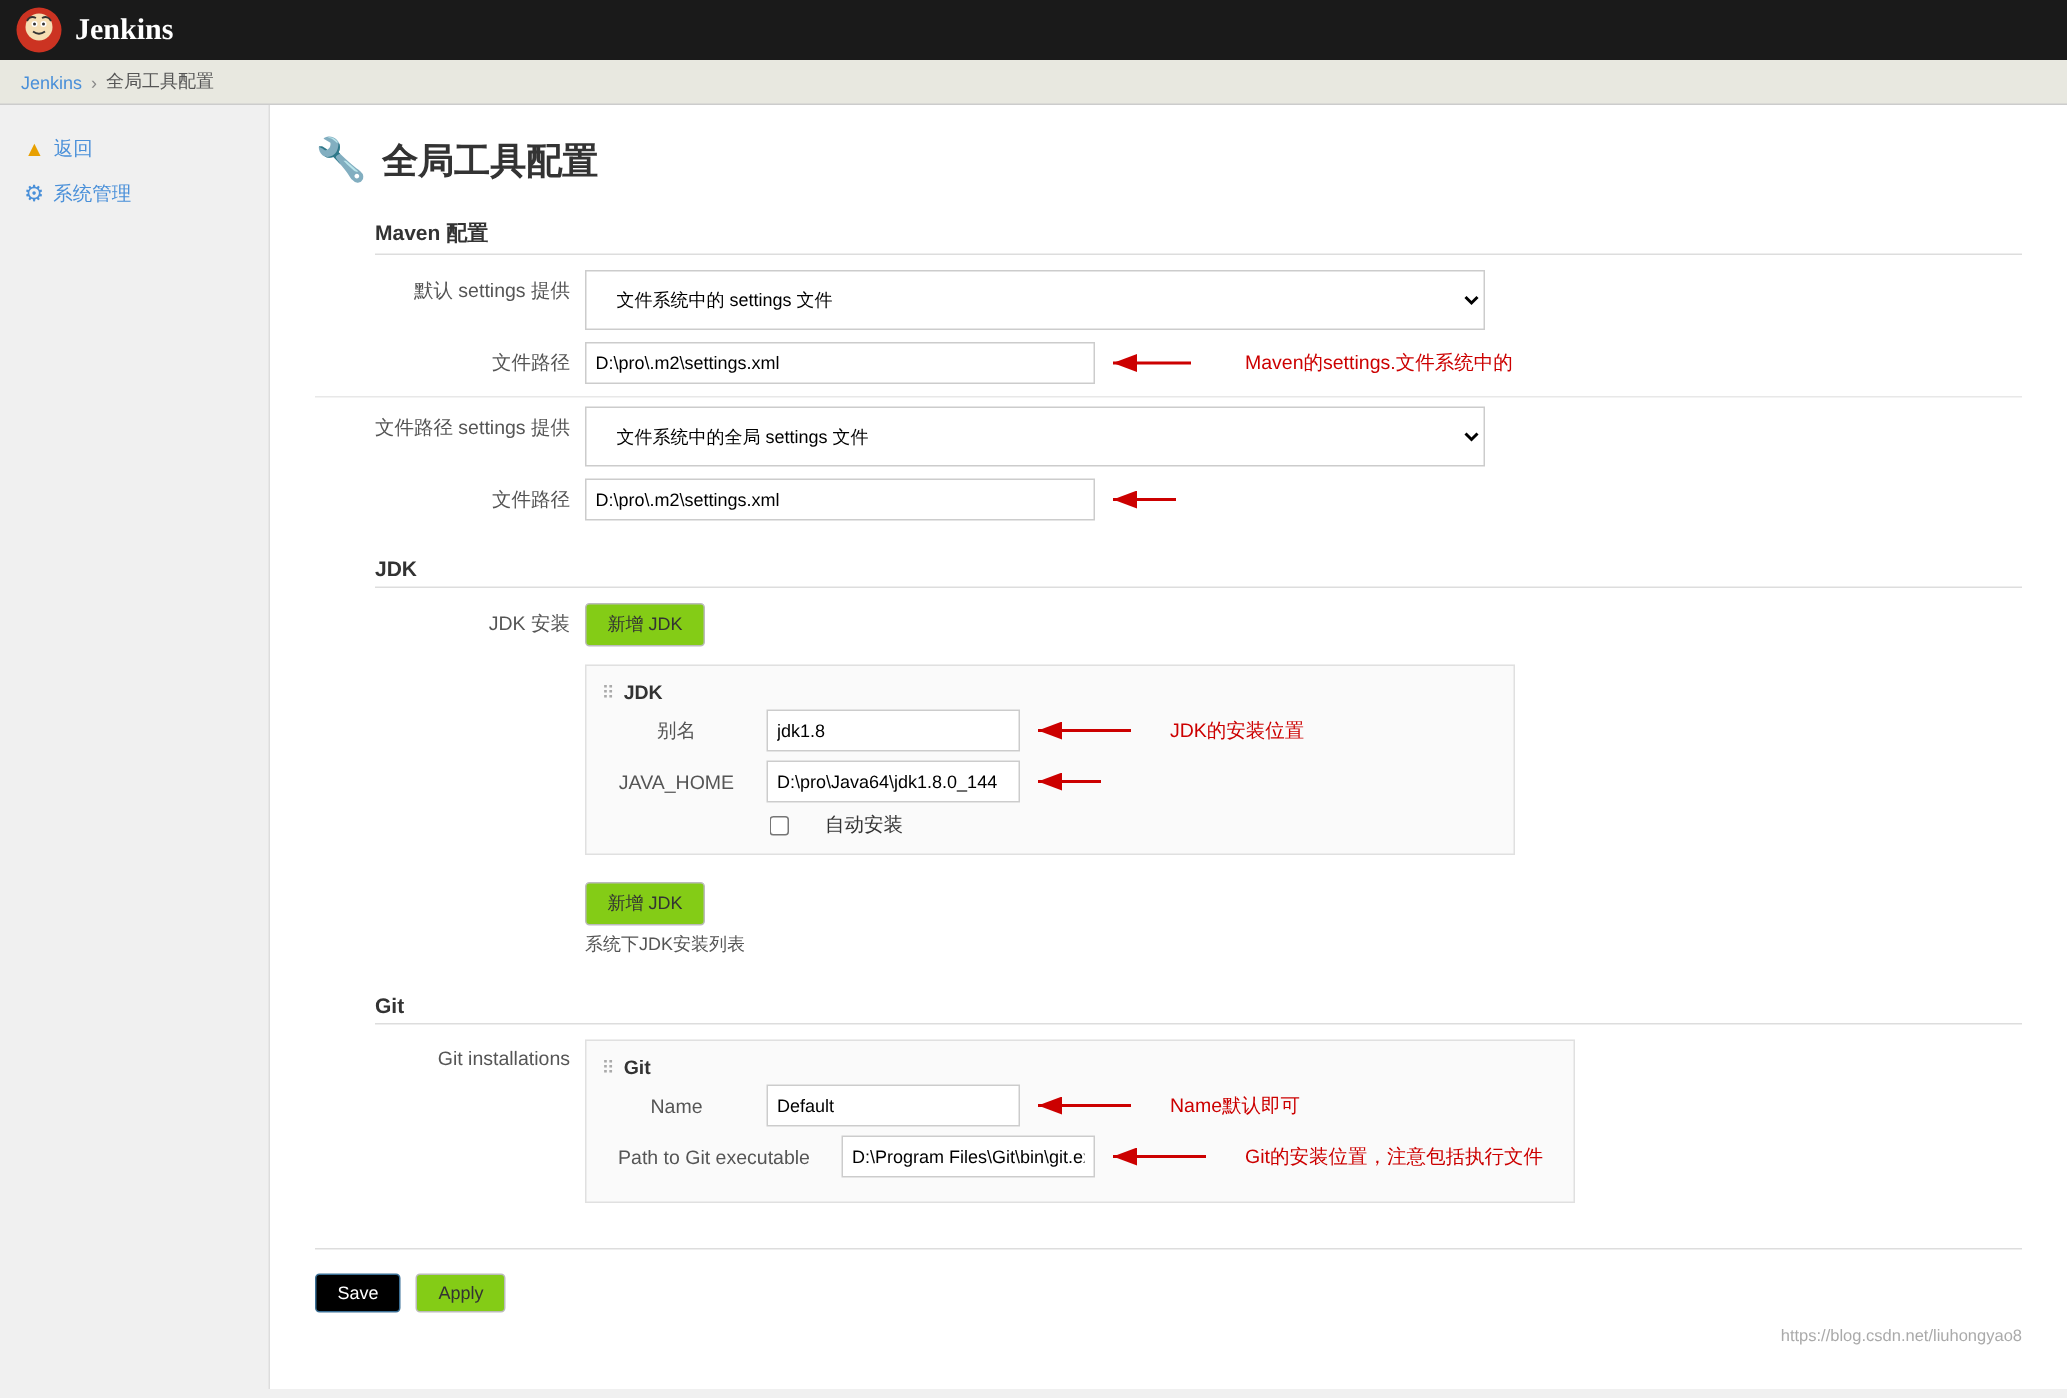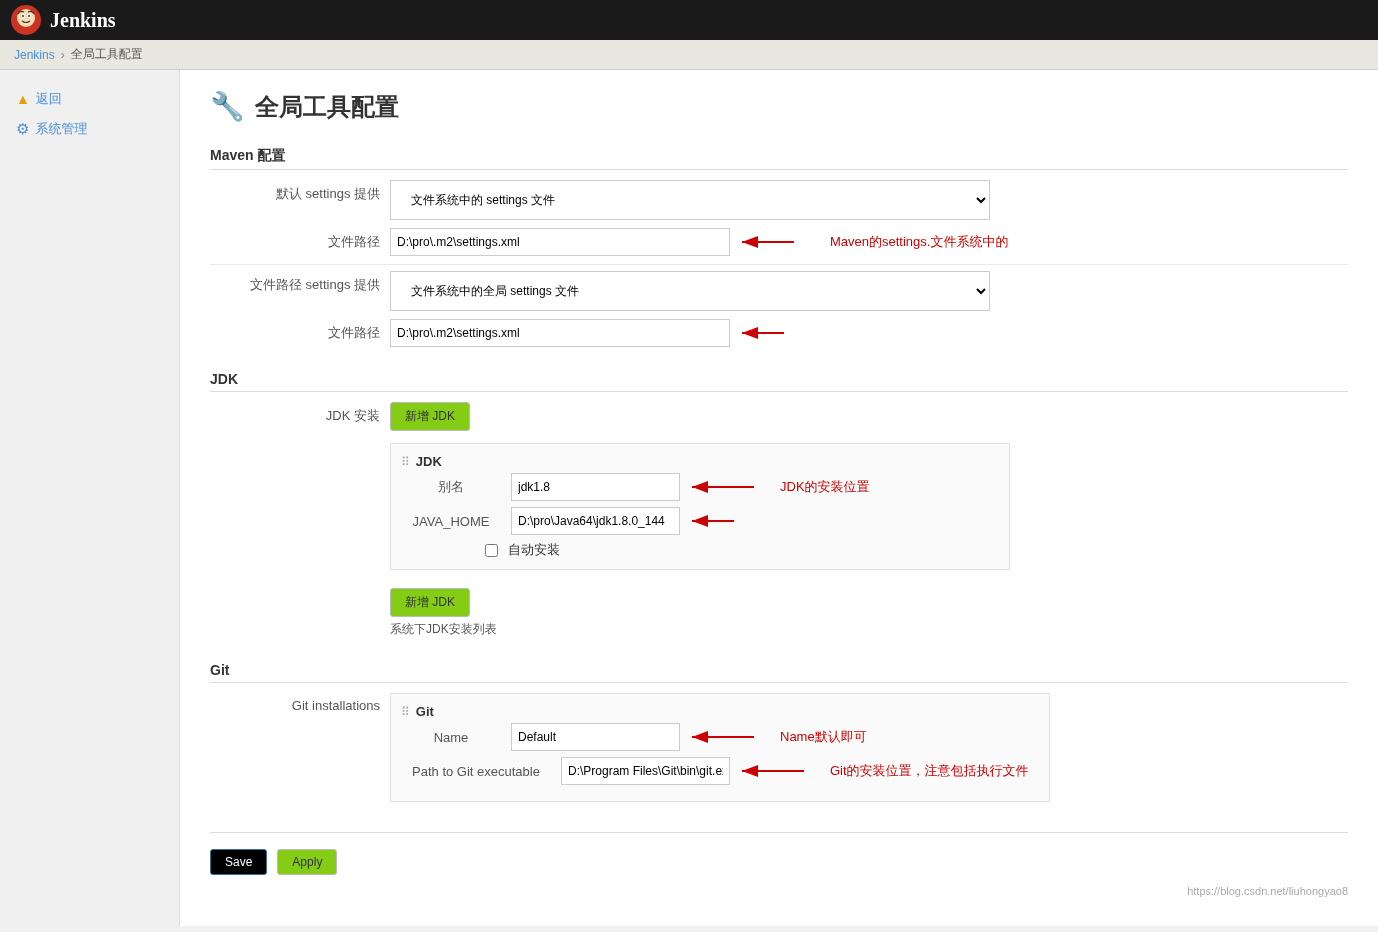--- a/index.html
+++ b/index.html
@@ -110,20 +110,21 @@
     .section {
       margin-bottom: 24px;
     }
     .section-title {
       font-size: 14px;
       font-weight: bold;
       color: #333;
       margin-bottom: 10px;
       padding-bottom: 4px;
       border-bottom: 1px solid #ddd;
+      margin-left: 40px;
     }
 
     
     .form-row {
       display: flex;
       align-items: flex-start;
       margin-bottom: 8px;
     }
     .form-label {
       min-width: 180px;
@@ -195,22 +196,22 @@
     }
     .drag-handle {
       color: #aaa;
       font-size: 12px;
     }
 
     
     .checkbox-row {
       display: flex;
       align-items: center;
-      gap: 10px;
-      margin-left: 84px;
+      gap: 24px;
+      margin-left: 112px;
       margin-top: 4px;
     }
 
     
     .annotated-row {
       position: relative;
       display: flex;
       align-items: center;
     }
     .annotation-text {

